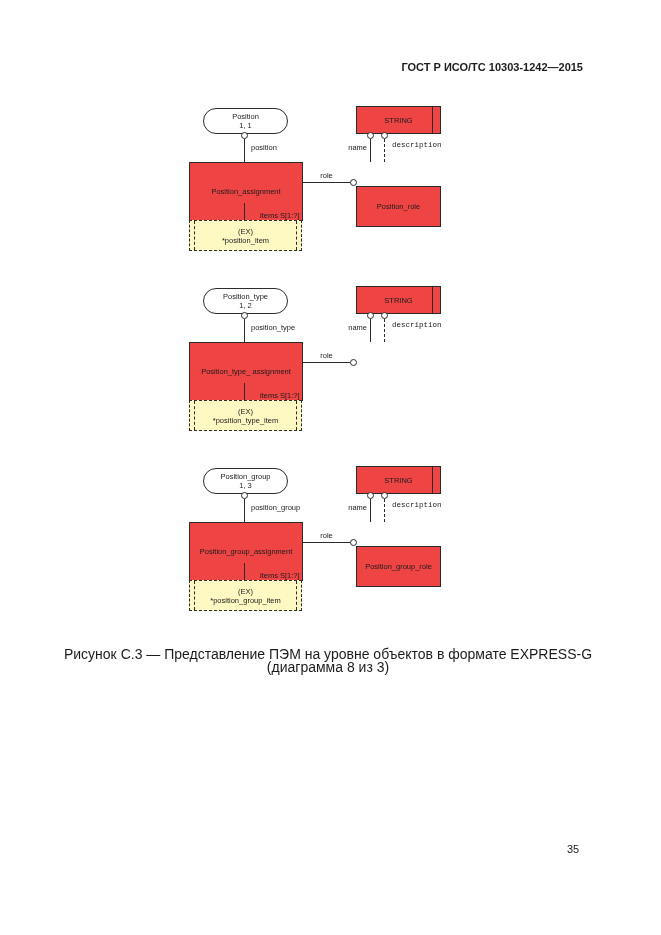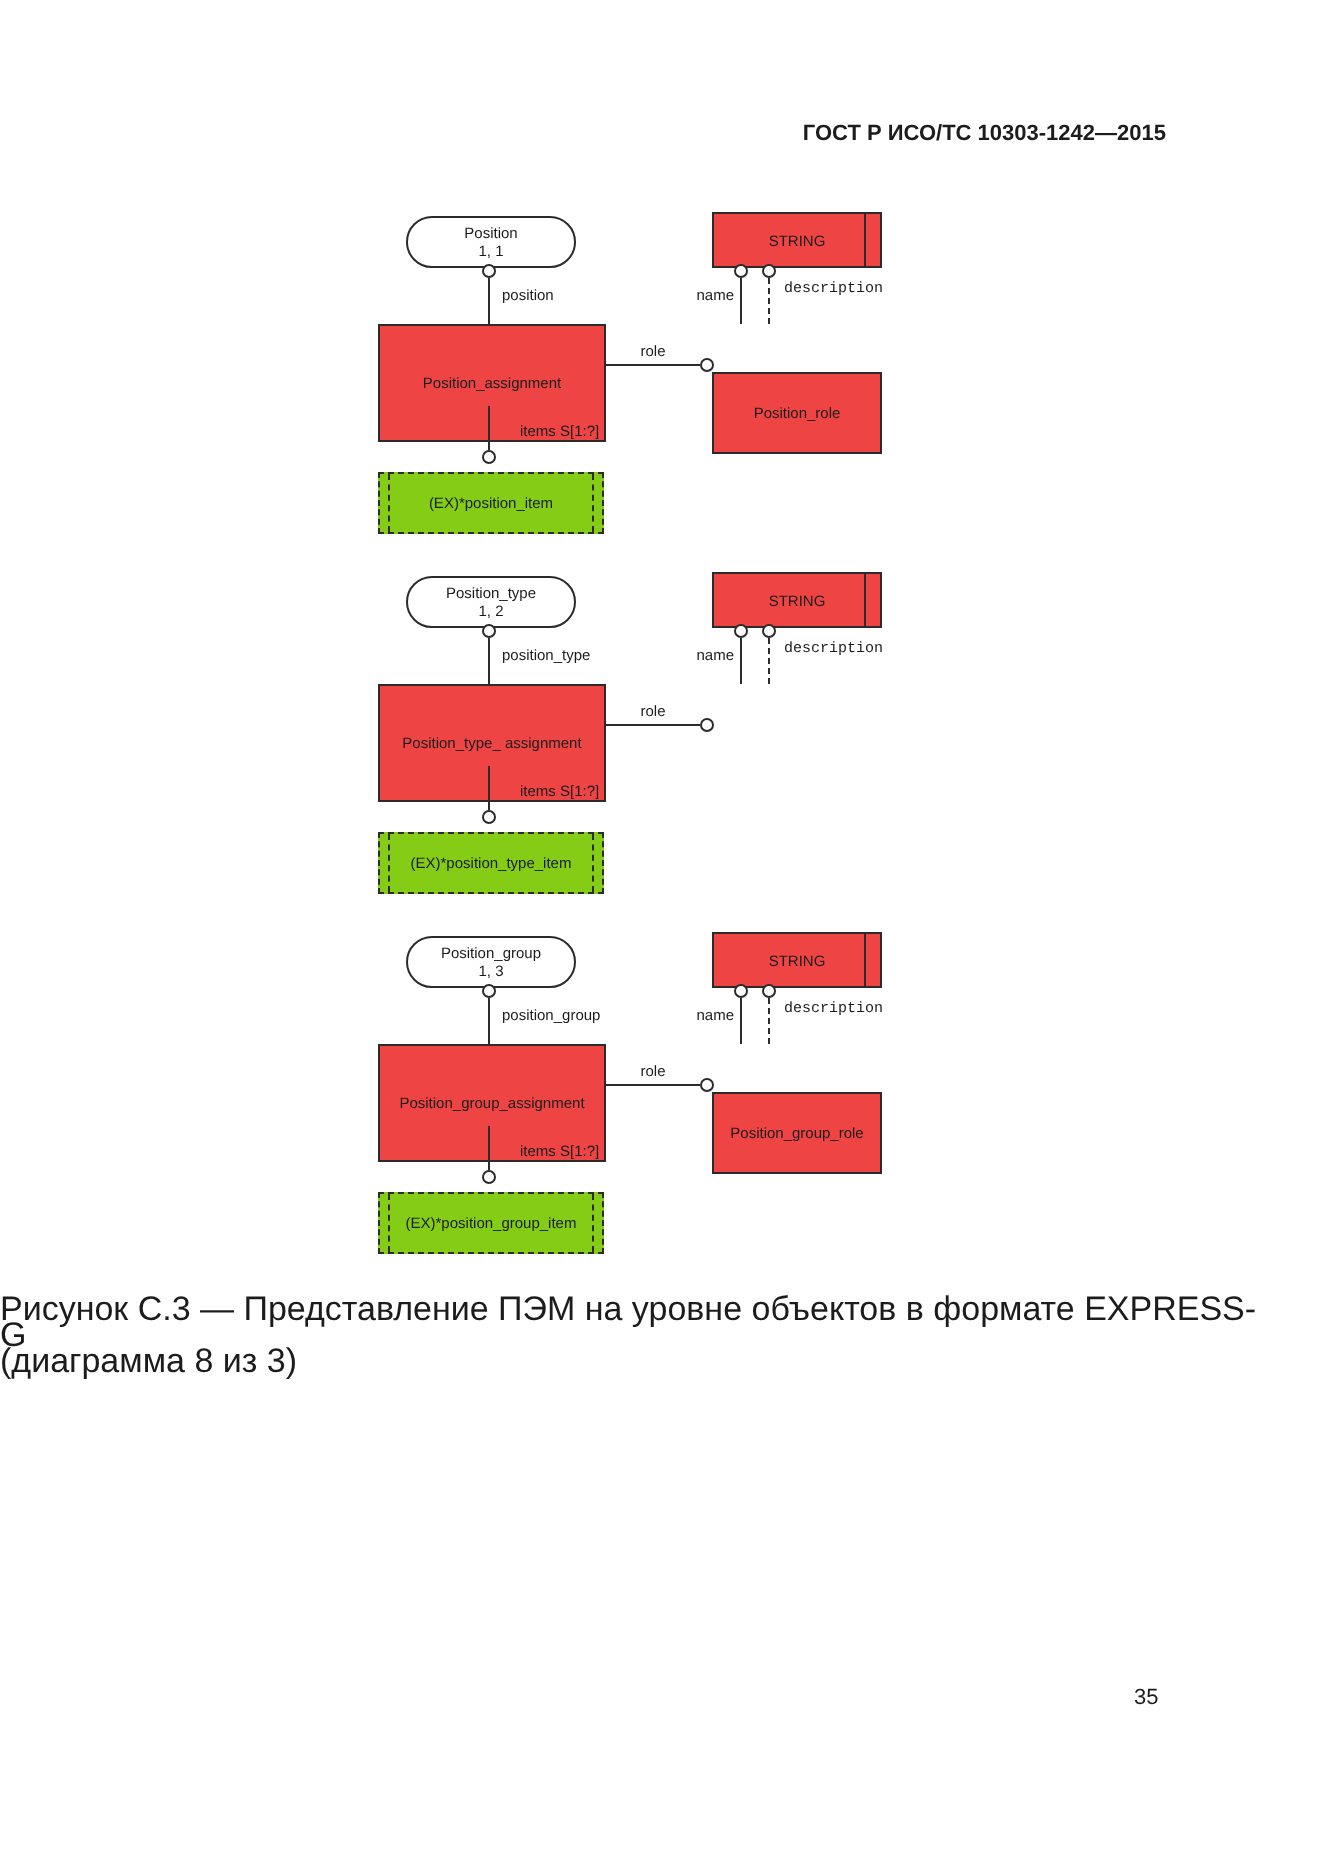--- a/index.html
+++ b/index.html
@@ -7,22 +7,22 @@
   body {
     width:661px; height:935px; position:relative; overflow:hidden;
     font-family:"Liberation Sans","DejaVu Sans",sans-serif; color:#1c1c1c;
   }
   .doc-header {
     position:absolute; top:61px; right:78px;
     font-size:11px; font-weight:bold; white-space:nowrap;
   }
   .page-number { position:absolute; left:567px; top:843px; font-size:11px; }
   .caption {
-    position:absolute; left:0; top:648px; width:632px;
-    font-size:17px; line-height:13px;
+    position:absolute; left:12px; top:648px; width:632px;
+    text-align:center; font-size:14px; line-height:13px;
   }
   .block { position:absolute; left:0; width:661px; height:180px; }
   .b1 { top:108px; } .b2 { top:288px; } .b3 { top:468px; }
 
   .oval {
     position:absolute; left:203px; top:0; width:85px; height:26px;
     border:1px solid #2b2b2b; border-radius:13px; background:#fff;
     display:flex; flex-direction:column; align-items:center; justify-content:center;
     font-size:7.5px; line-height:9px; text-align:center;
   }
@@ -55,23 +55,23 @@
   .name-lbl   { left:330px; top:35px; width:37px; text-align:right; }
   .desc-lbl   { left:392px; top:33px;font-family:Liberation Mono, monospace; }
   .role-line  { left:303px; top:74px; width:47px; }
   .role-circ  { left:350px; top:71px; }
   .role-lbl   { left:303px; top:63px; width:47px; text-align:center; }
   .items-line { left:244px; top:95px; height:22px; }
   .items-circ { left:241px; top:117px; }
   .items-lbl  { left:260px; top:103px; }
 
   .select-box {
-    position:absolute; left:189px; top:128px; width:113px; height:31px;
-    border:1px dashed #2b2b2b; background:#84cc16;
-    display:flex; flex-direction:row; align-items:center; justify-content:center;
+    position:absolute; left:189px; top:112px; width:113px; height:31px;
+    border:1px dashed #2b2b2b; background:#fef9c3;
+    display:flex; flex-direction:column; align-items:center; justify-content:center;
     font-size:7.5px; line-height:9px; text-align:center;
   }
   .inset { position:absolute; top:0; height:100%; width:0; border-left:1px dashed #2b2b2b; }
   .inset.l { left:4px; } .inset.r { right:4px; }
 </style>
 </head>
 <body>
 
 <div class="doc-header">ГОСТ Р ИСО/ТС 10303-1242—2015</div>
 

